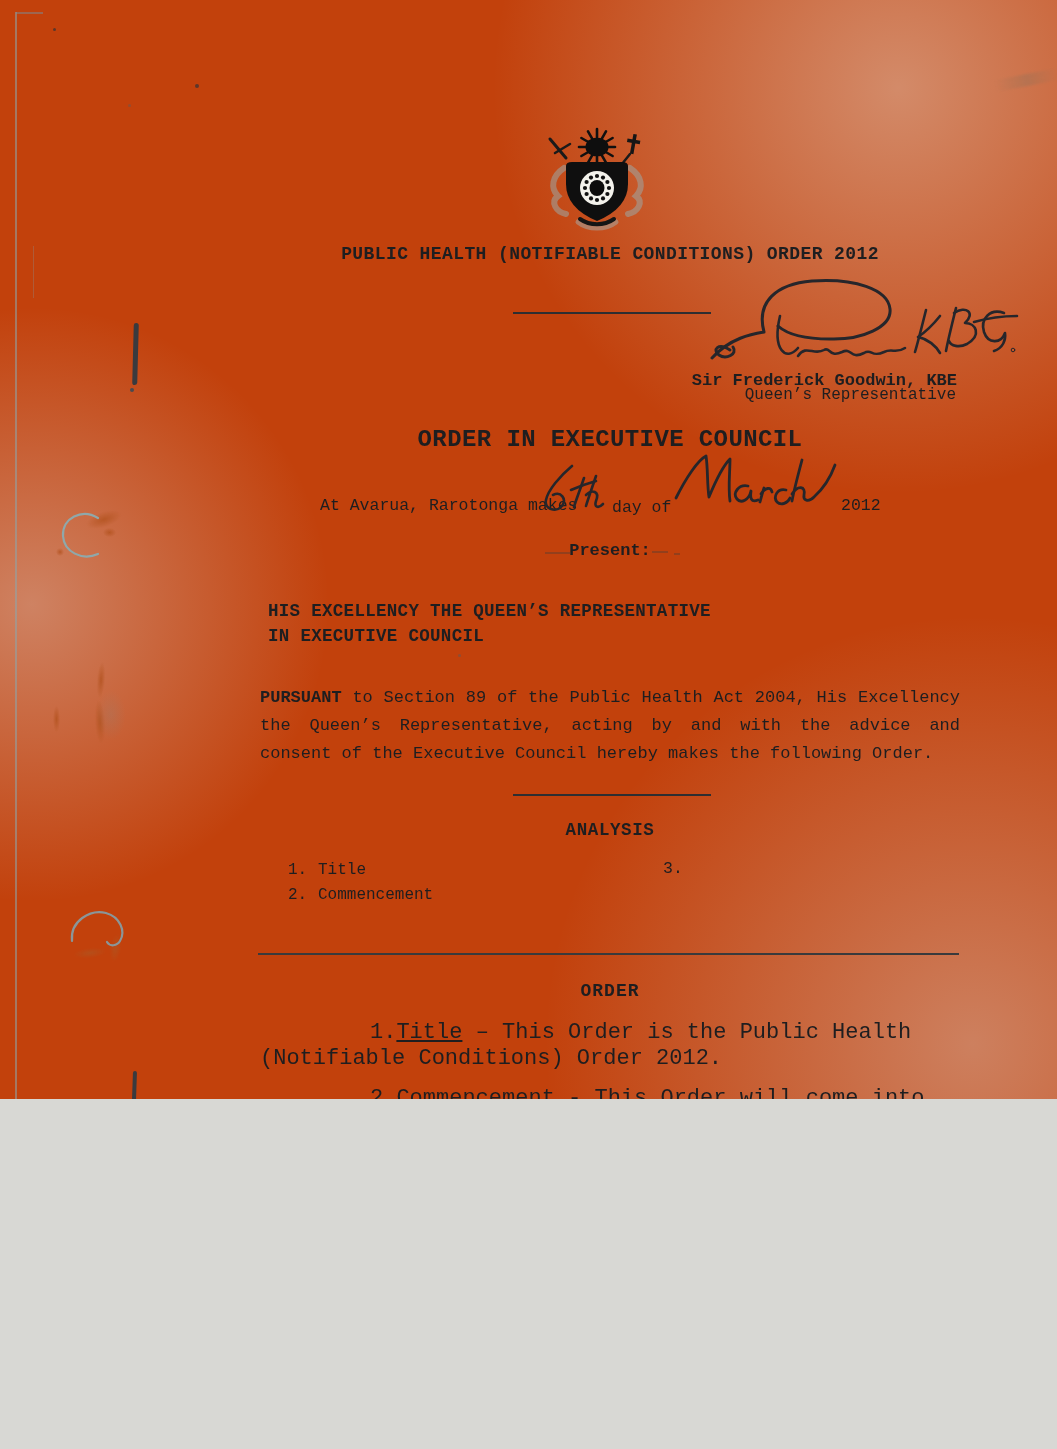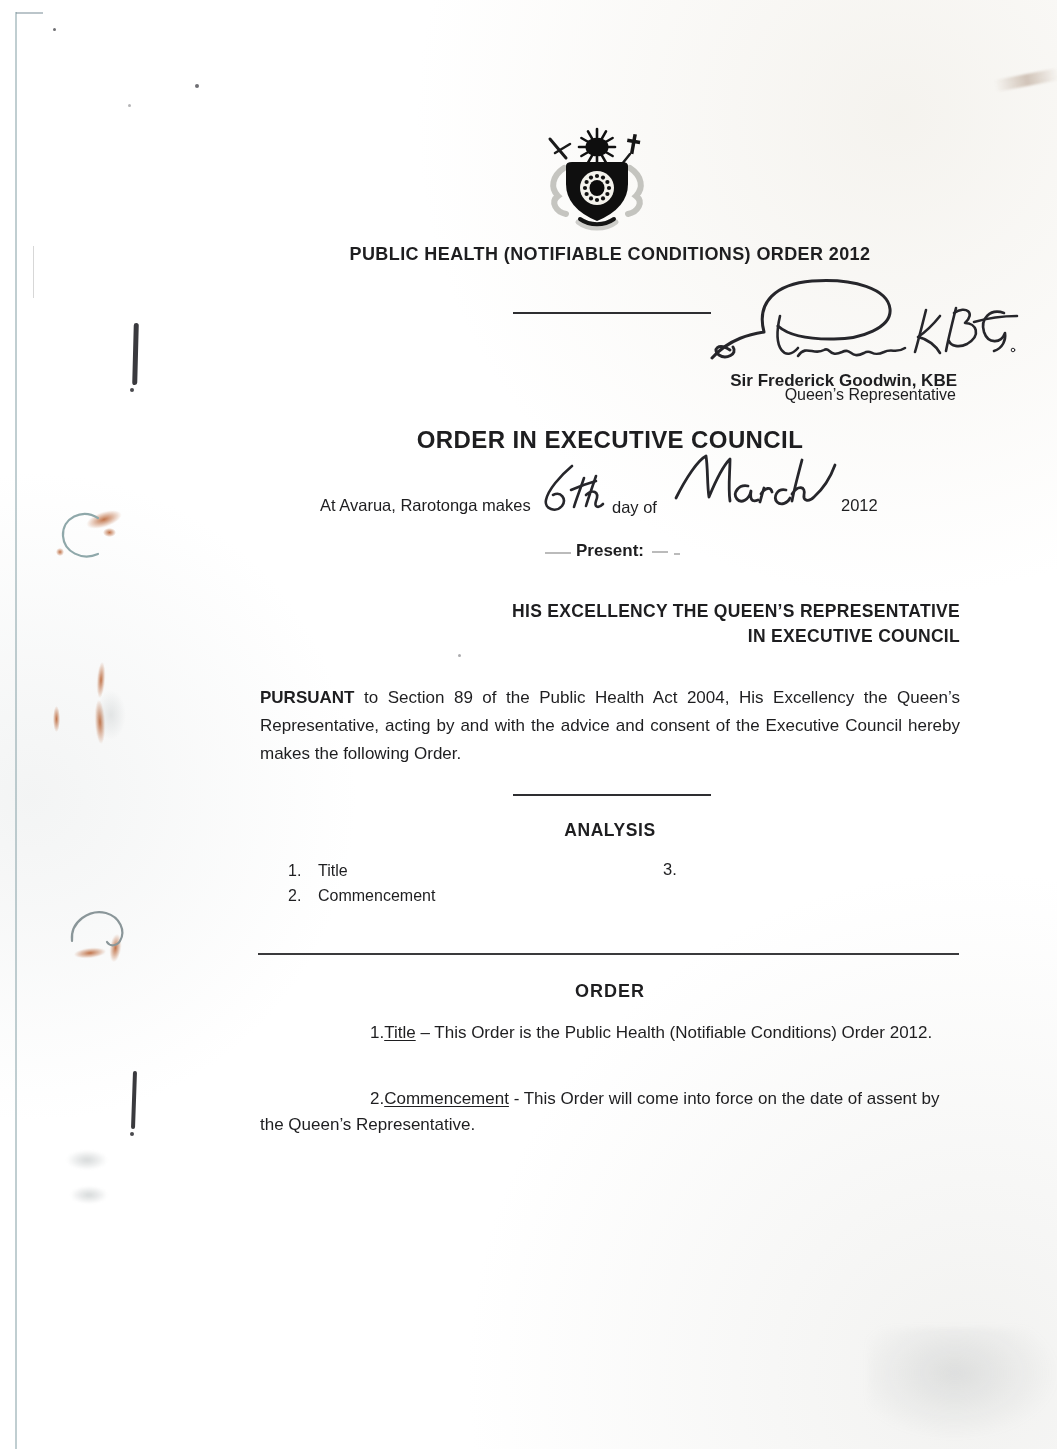--- a/index.html
+++ b/index.html
@@ -1,57 +1,57 @@
 <!DOCTYPE html>
 <html><head>
 <meta charset="utf-8">
 <style>
   html,body{margin:0;padding:0;background:#d8d8d4;}
   .page{
     position:relative;
-    width:1057px;height:1449px;
+    width:1057px;height:1099px;
     margin:0 auto;
-    background:#ffffff;
+    background:#c2410c;
     overflow:hidden;
-    font-family:Liberation Sans, sans-serif;
+    font-family:Liberation Mono, monospace;
     color:#1e1e20;
   }
   .abs{position:absolute;}
   .tex{pointer-events:none;}
   
   .doc-title{left:260px;top:244px;width:700px;text-align:center;
     font-size:18px;font-weight:700;letter-spacing:.4px;}
   .sig-rule{left:513px;top:312px;width:198px;height:2px;background:#2e2e31;}
   .sig-name{right:100px;top:362px;font-size:17px;font-weight:700;text-align:right;margin-top:9px;}
   .sig-role{right:101px;top:386px;font-size:16px;text-align:right;}
   .order-exec{left:260px;top:426px;width:700px;text-align:center;
     font-size:24px;font-weight:700;letter-spacing:.4px;}
   .date-prefix{left:320px;top:496px;font-size:16.5px;}
   .date-mid{left:612px;top:498px;font-size:16.5px;}
   .date-year{left:841px;top:496px;font-size:16.5px;}
   .present{left:260px;top:541px;width:700px;text-align:center;
     font-size:17px;font-weight:700;}
   .present-dash{height:2px;background:rgba(60,60,60,.35);}
-  .excellency{left:260px;top:599px;width:700px;text-align:right;
+  .excellency{left:268px;top:599px;width:700px;text-align:left;
     font-size:17.5px;font-weight:700;line-height:24.5px;letter-spacing:.3px;}
   .pursuant{left:260px;top:684px;width:700px;font-size:17px;
     line-height:28px;text-align:justify;}
   .pursuant b{font-weight:700;}
   .short-rule{left:513px;top:794px;width:198px;height:2px;background:#2e2e31;}
   .analysis-h{left:260px;top:820px;width:700px;text-align:center;
     font-size:17.5px;font-weight:700;letter-spacing:.6px;}
   .an-left{left:288px;top:858px;font-size:16px;line-height:25px;}
   .an-left .num{display:inline-block;min-width:30px;}
   .an-right{left:663px;top:857px;width:282px;font-size:16.5px;line-height:24.5px;}
   .an-right .row{position:relative;padding-left:32px;}
   .an-right .num{position:absolute;left:0;top:0;}
   .long-rule{left:258px;top:953px;width:701px;height:2px;background:#3a3a3c;}
   .order-h{left:260px;top:981px;width:700px;text-align:center;
     font-size:18px;font-weight:700;letter-spacing:1px;}
-  .clause{left:260px;width:700px;font-size:17px;line-height:26px;text-indent:55px;}
+  .clause{left:260px;width:700px;font-size:22px;line-height:26px;text-indent:55px;}
   .clause .cnum{display:inline-block;min-width:60px;}
   .clause .term{text-decoration:underline;text-underline-offset:2px;}
   .c1{top:1020px;}
   .c2{top:1086px;}
   
   .hw path, .hw circle{stroke:#26262b;fill:none;stroke-linecap:round;stroke-linejoin:round;}
   
   .crease-v{left:15px;top:12px;width:2px;height:1437px;background:rgba(140,165,172,.55);}
   .crease-h{left:16px;top:12px;width:27px;height:2px;background:rgba(120,140,150,.5);}
   .crease-v2{left:33px;top:246px;width:1px;height:52px;background:rgba(140,140,140,.35);}

